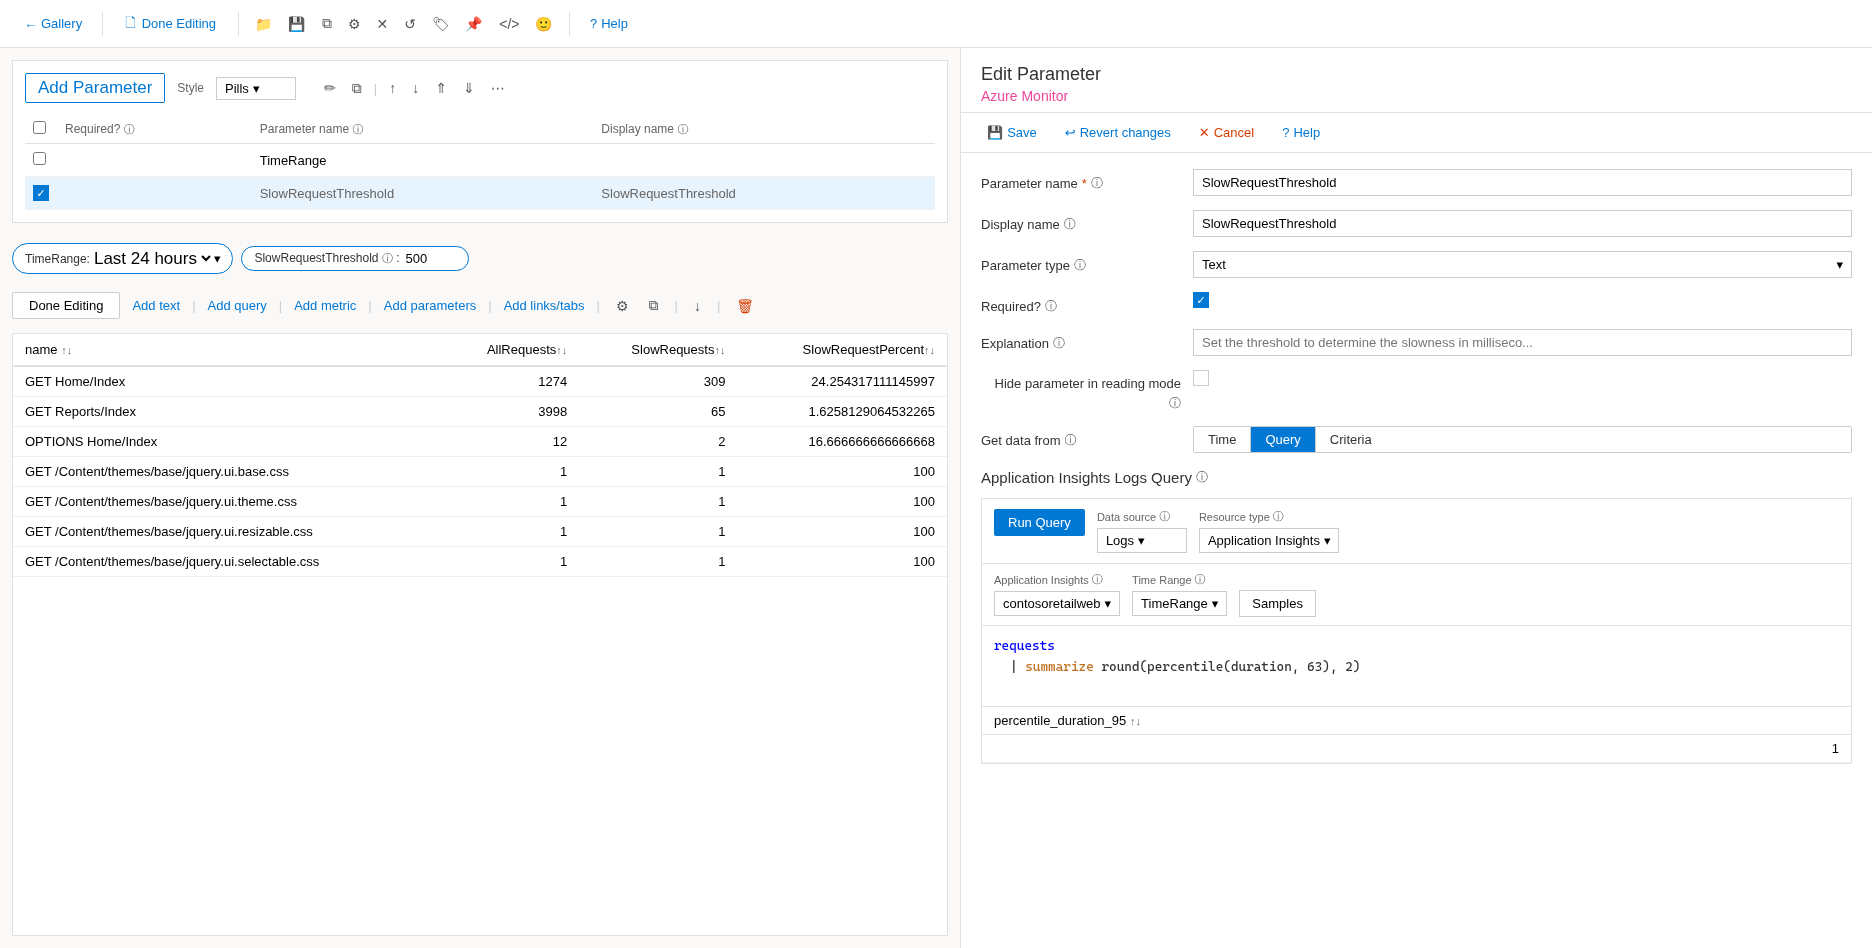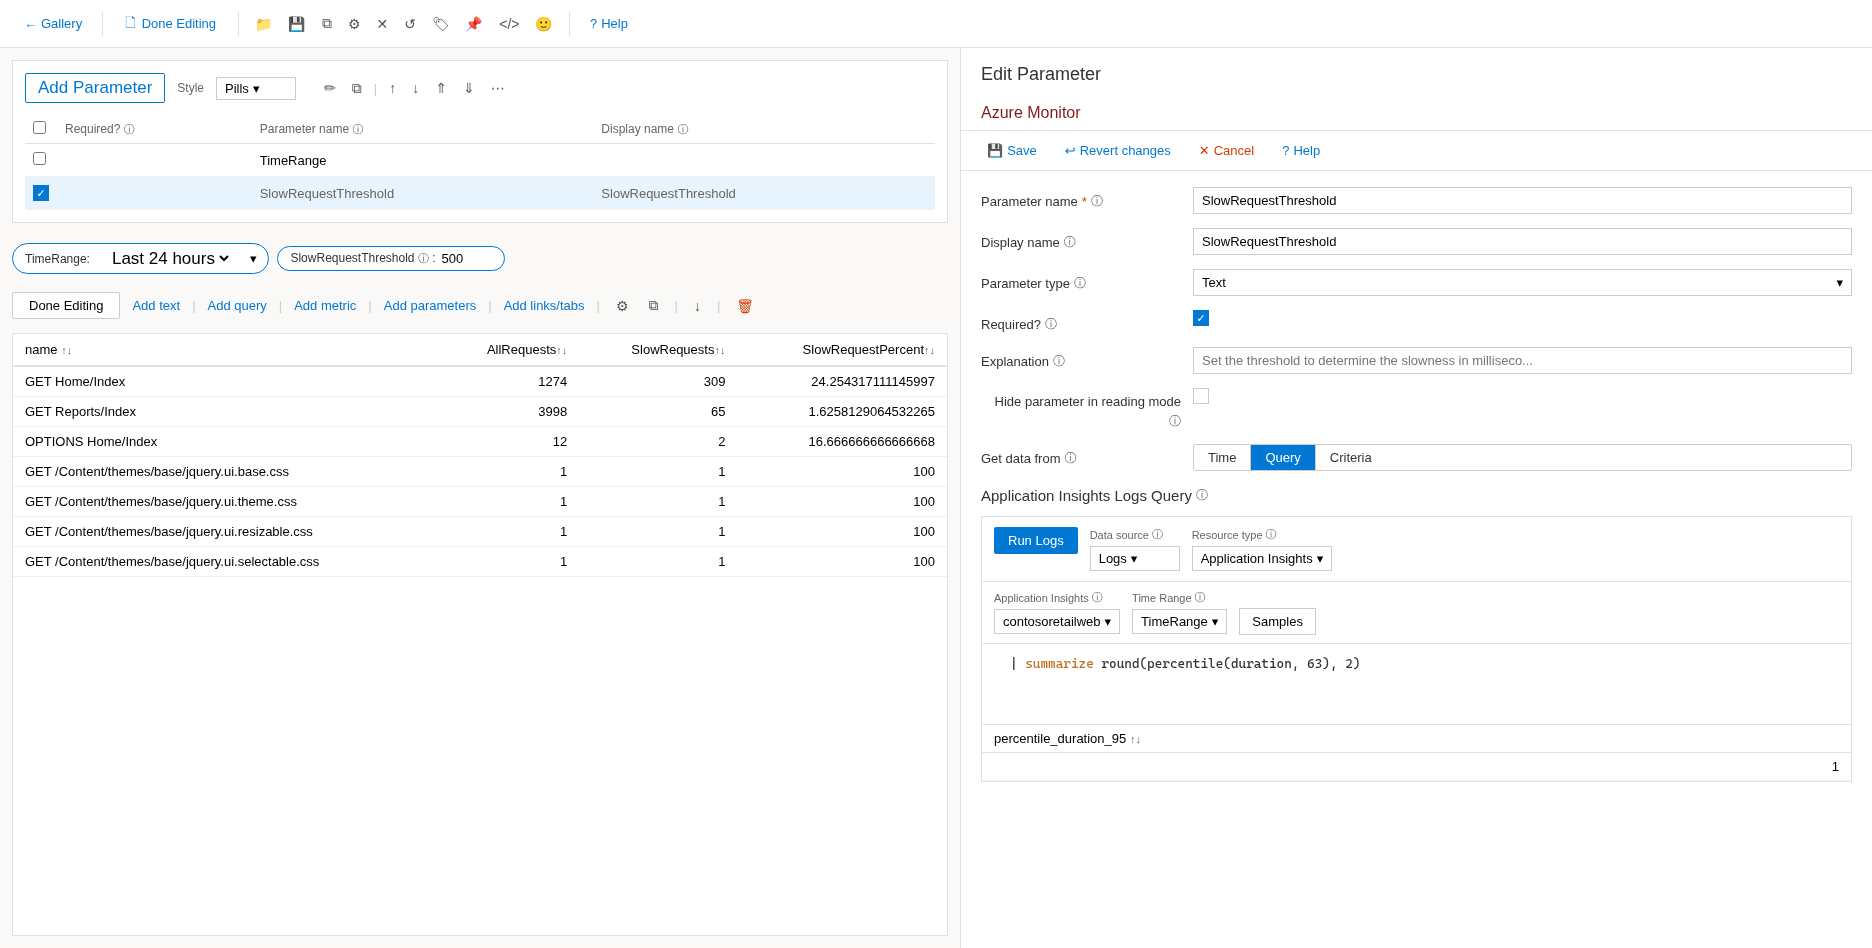--- a/index.html
+++ b/index.html
@@ -97,21 +97,21 @@
 
     
     .params-bar {
       display: flex;
       align-items: center;
       gap: 8px;
       margin: 0 12px;
       padding: 8px 0;
     }
     .param-pill {
-      display: flex; align-items: center; gap: 18px;
+      display: flex; align-items: center; gap: 0;
       border: 1px solid #0078d4; border-radius: 16px;
       padding: 4px 12px; background: #fff;
       font-size: 13px;
     }
     .param-pill-label { color: #333; font-size: 12px; }
     .param-pill select {
       border: none; outline: none; background: transparent;
       font-size: 17px; cursor: pointer;
     }
     .param-input-pill {
@@ -174,21 +174,21 @@
       border-left: 1px solid #e0e0e0;
       display: flex;
       flex-direction: column;
       overflow-y: auto;
     }
     .edit-param-header {
       padding: 16px 20px 8px;
       border-bottom: 1px solid #e0e0e0;
     }
     .edit-param-title { font-size: 18px; font-weight: 300; color: #333; }
-    .edit-param-subtitle { font-size: 16px; color: #7f1d1d; margin-top: 19px; }
+    .edit-param-subtitle { font-size: 14px; color: #ec4899; margin-top: 3px; }
 
     .edit-param-toolbar {
       display: flex; align-items: center; gap: 16px;
       padding: 8px 20px;
       border-bottom: 1px solid #e0e0e0;
     }
     .ep-toolbar-btn {
       display: flex; align-items: center; gap: 4px;
       background: none; border: none; cursor: pointer;
       color: #0078d4; font-size: 13px; padding: 4px 6px;
@@ -671,21 +671,21 @@
 
     <div class="query-section">
       <div class="query-section-title">
         <span>Application Insights Logs Query</span>
         <span style="color:#666; font-size:12px;">ⓘ</span>
       </div>
 
       <div class="query-panel">
         <div class="query-panel-toolbar">
           <button class="run-query-btn">
-            <span>Run Logs</span>
+            <span>Run Query</span>
           </button>
 
           <div class="ds-group">
             <div class="ds-label">
               <span>Data source</span>
               <span>ⓘ</span>
             </div>
             <div class="ds-select">
               <span>Logs</span>
               <span>▾</span>
@@ -726,20 +726,23 @@
               <span>▾</span>
             </div>
           </div>
 
           <button class="samples-btn">
             <span>Samples</span>
           </button>
         </div>
 
         <div class="query-editor">
+          <div>
+            <span class="kw-blue">requests</span>
+          </div>
           <div class="kw-indent">
             <span style="color:#333;">| </span>
             <span class="kw-orange">summarize </span>
             <span style="color:#333;">round(percentile(duration, 63), 2)</span>
           </div>
         </div>
 
         <div class="results-section">
           <table class="results-table">
             <thead>

